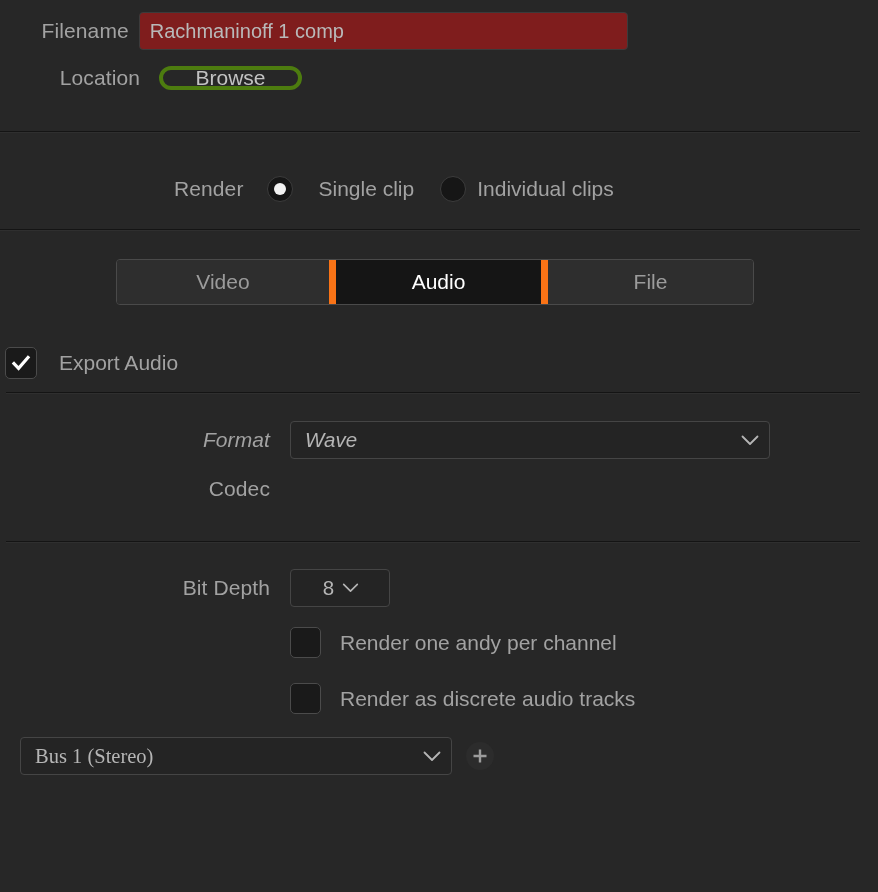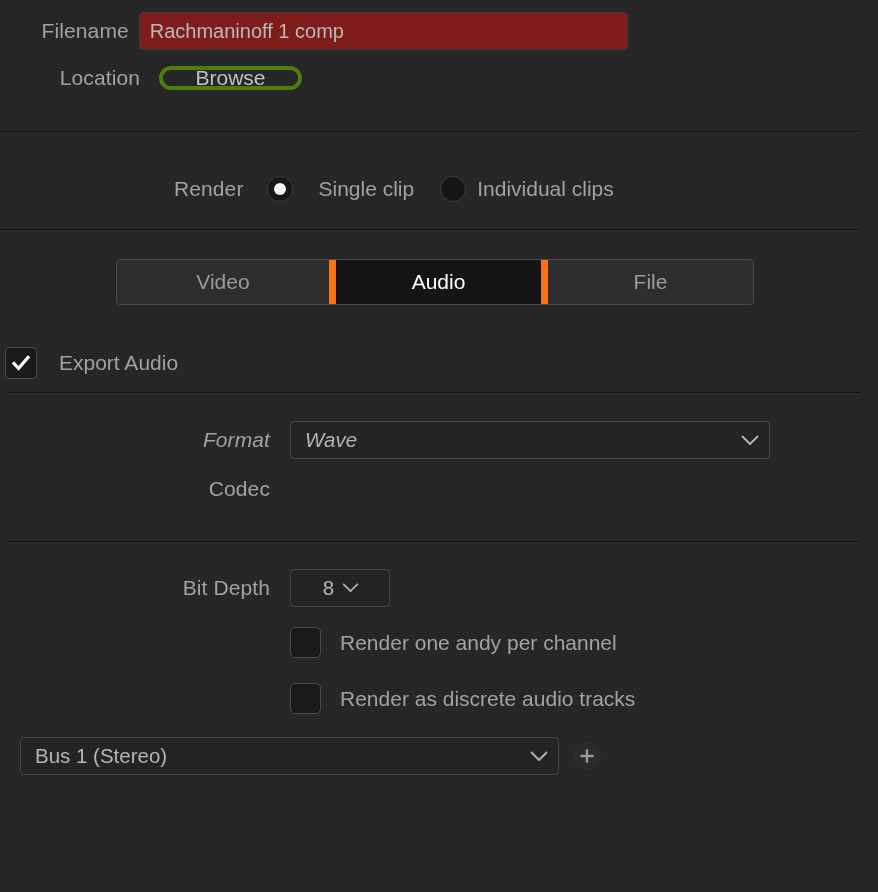--- a/index.html
+++ b/index.html
@@ -267,21 +267,21 @@
     <div class="checkbox" style="width:31px; height:31px;"></div>
     <div class="cb-label" style="margin-left:19px;">Render one andy per channel</div>
   </div>
 
   <div class="row" style="left:290px; top:683px;">
     <div class="checkbox" style="width:31px; height:31px;"></div>
     <div class="cb-label" style="margin-left:19px;">Render as discrete audio tracks</div>
   </div>
 
   <div class="row" style="left:0; top:737px;">
-    <div class="dropdown" style="margin-left:20px; width:539px;">
+    <div class="dropdown" style="margin-left:20px; width:432px;font-family:Liberation Serif, serif;">
       <span class="dd-text">Bus 1 (Stereo)</span>
       <span class="chev">
         <svg width="18" height="11" viewBox="0 0 18 11">
           <path d="M1.5 1.5 L9 9 L16.5 1.5" stroke="#b5b5b5" stroke-width="1.8" fill="none" stroke-linecap="round" stroke-linejoin="round"></path>
         </svg>
       </span>
     </div>
     <div class="plus-btn" style="margin-left:14px;">
       <svg width="16" height="16" viewBox="0 0 16 16">
         <path d="M8 1.5 V14.5 M1.5 8 H14.5" stroke="#9c9c9c" stroke-width="2.4" stroke-linecap="butt"></path>

